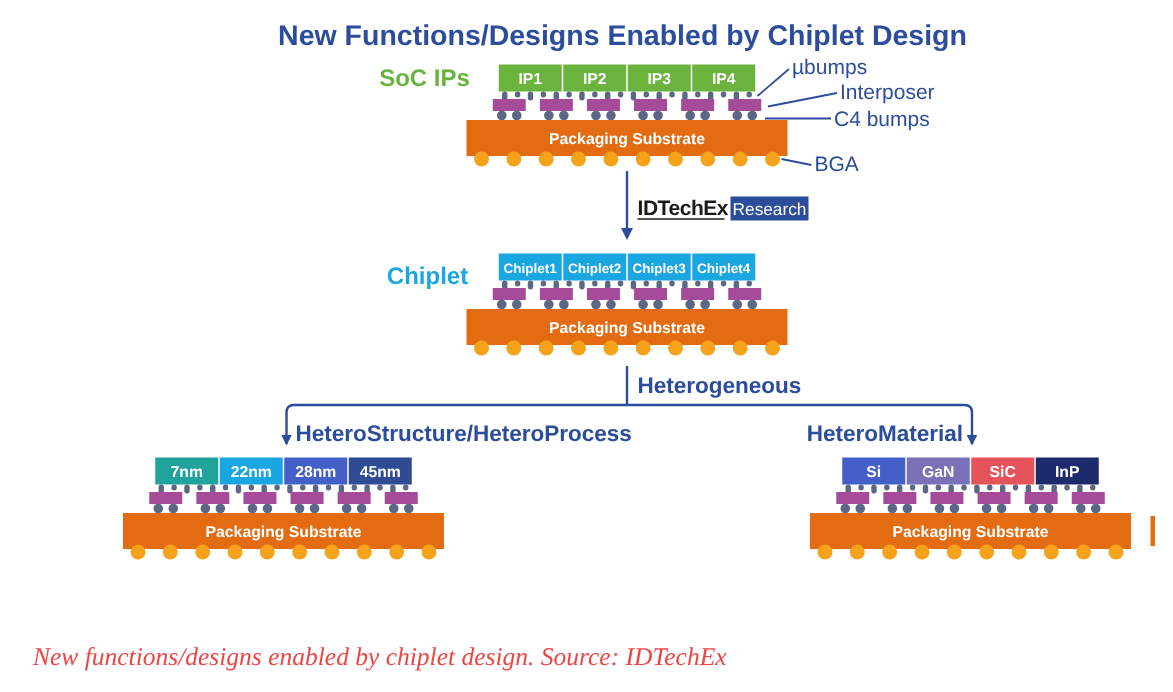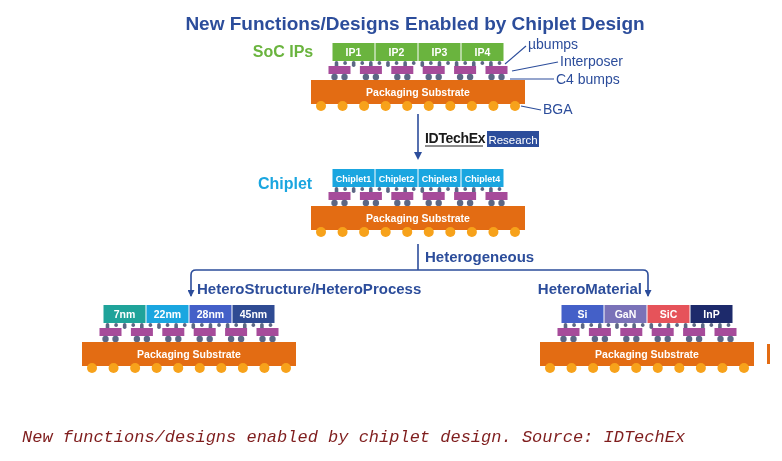--- a/index.html
+++ b/index.html
@@ -1,18 +1,18 @@
 <!DOCTYPE html>
 <html><head>
 <meta charset="utf-8">
 <style>
   html, body { margin:0; padding:0; background:#ffffff; }
   body { width:782px; height:461px; position:relative; overflow:hidden; font-family:"Liberation Sans", sans-serif; }
   #canvas { position:absolute; left:0; top:0; }
-  .caption { position:absolute; left:22px; top:428px; font-style:italic; font-size:17px; color:#7f1d1d; font-family:Liberation Mono, monospace; white-space:nowrap; }
+  .caption { position:absolute; left:22px; top:428px; font-style:italic; font-size:17px; color:#ef4444; font-family:Liberation Serif, serif; white-space:nowrap; }
   text { font-family:"Liberation Sans", sans-serif; }
 </style>
 </head>
 <body>
 
 <svg id="canvas" width="782" height="461" viewBox="0 0 782 461" xmlns="http://www.w3.org/2000/svg">
   <defs>
     <marker id="arrowhead" markerWidth="8" markerHeight="8" refX="4" refY="4" orient="auto" markerUnits="userSpaceOnUse">
       <path d="M0,0 L8,4 L0,8 Z" fill="#2c4d9b"></path>
     </marker>

